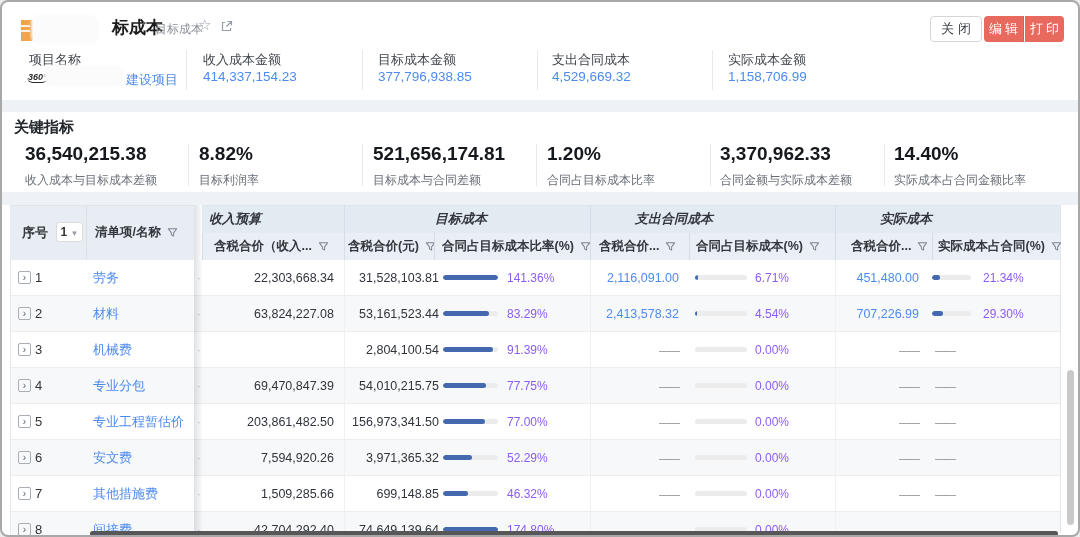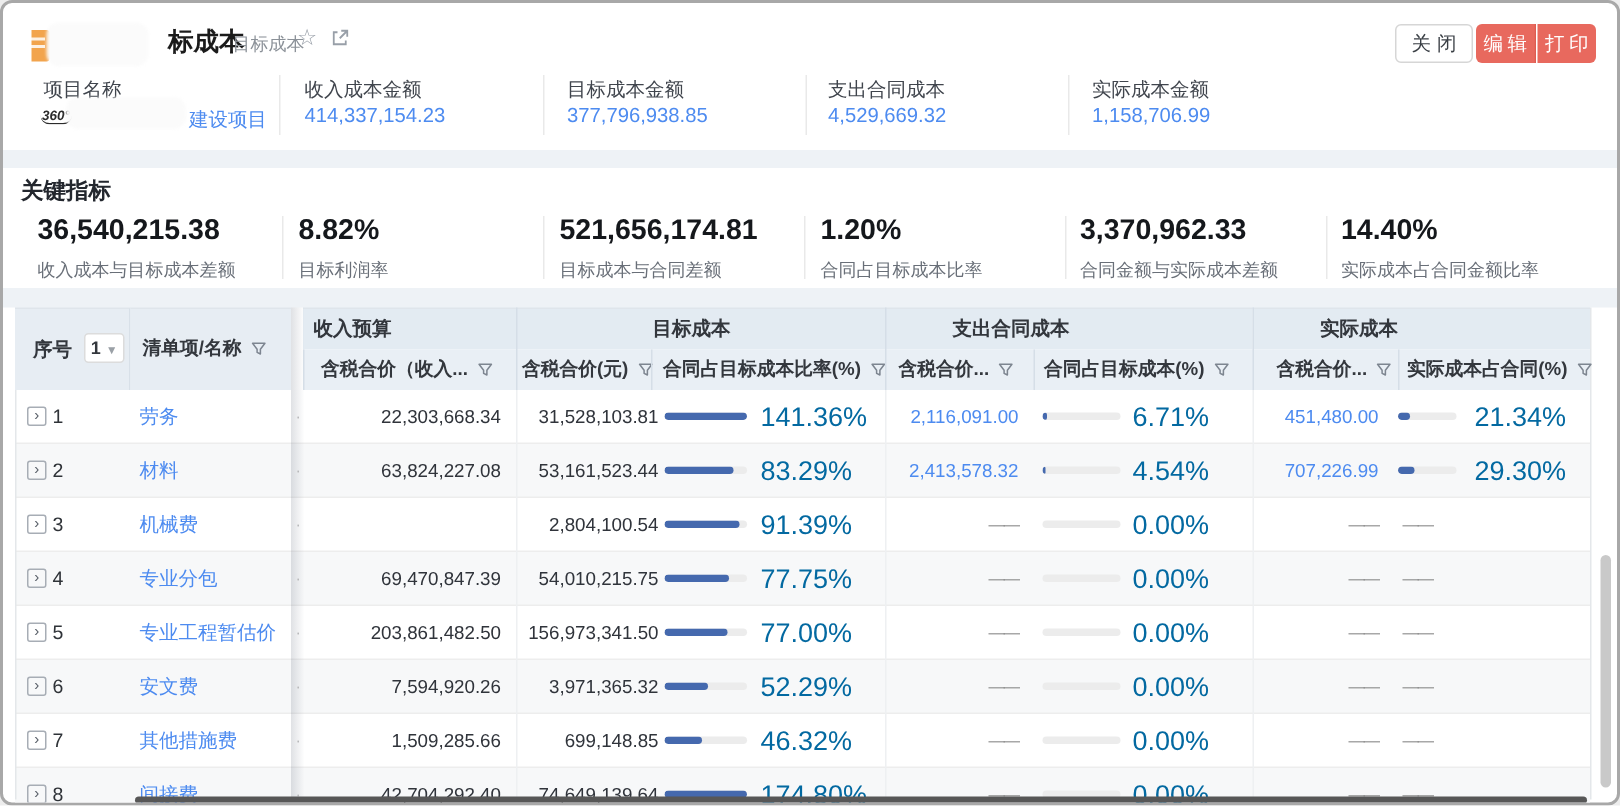--- a/index.html
+++ b/index.html
@@ -49,42 +49,42 @@
   .kpi-head{ position:absolute; left:12px; top:116px; font-size:15px; font-weight:bold; color:#23272e; }
   .kpi-val{ position:absolute; top:141px; font-size:19px; font-weight:bold; color:#15181c; }
   .kpi-lab{ position:absolute; top:170px; font-size:12px; color:#696f78; }
 
   
   .th{ position:absolute; font-size:13px; font-weight:bold; color:#33373d; }
   .gcell{ position:absolute; top:203px; height:28px; background:#e3ebf2; border-top:1px solid #dfe5eb; }
   .scell{ position:absolute; top:231px; height:27px; background:#e9eff5; }
   .lcell{ position:absolute; top:203px; height:55px; background:#e7edf3; border-top:1px solid #dfe5eb; }
   .hline{ position:absolute; top:203px; height:55px; width:1px; background:#d5dee7; z-index:5; }
-  .gtext{ position:absolute; top:203px; height:28px; line-height:28px; font-size:13px; font-weight:bold; color:#33373d; z-index:5;}
+  .gtext{ position:absolute; top:203px; height:28px; line-height:28px; font-size:13px; font-weight:bold; color:#33373d; z-index:5;font-style:italic;}
   .sub{ position:absolute; top:231px; height:27px; line-height:27px; z-index:5; display:inline-flex; align-items:center; gap:6px;
         font-size:12.5px; font-weight:bold; color:#33373d; cursor:pointer; }
   .seq-box{ position:absolute; left:54px; top:220px; width:27px; height:20px; background:#fff; border:1px solid #dcdcdc;
     border-radius:3px; font-size:12px; color:#33373d; text-align:center; line-height:18px; z-index:6; cursor:pointer; }
   .seq-box b{ font-weight:bold; } .seq-box .car{ color:#9aa0a6; font-size:8px; }
 
   .trow{ position:absolute; left:8px; width:1050px; height:36px; background:#fff; border-bottom:1px solid #ededed; z-index:1; cursor:default;}
   .trow.alt{ background:#f7f8f9; }
   .trow span{ position:absolute; }
   .exp-box{ left:8px; top:11px; width:13px; height:13px; border:1px solid #a7adb5; border-radius:2px;
      font-size:10px; line-height:11px; text-align:center; color:#596069; cursor:pointer; }
   .seq-num{ left:25px; top:0; line-height:36px; font-size:13px; color:#2f3338; }
   .name{ left:83px; top:0; line-height:36px; font-size:13px; color:#4d8bf0; cursor:pointer; }
   .sliver-dot{ left:187px; top:0; line-height:36px; font-size:11px; color:#c2c2c2; }
   .num{ top:0; line-height:36px; font-size:12.5px; color:#30343b; text-align:right; }
   .c4{ left:192px; width:132px; } .c5{ left:332px; width:97px; }
   .c7{ left:582px; width:87px; color:#4d8bf0; } .c9{ left:822px; width:87px; color:#4d8bf0; }
   .num.dash{ color:#8c8c8c; font-size:11px; letter-spacing:-1px; }
   .bar .track{ position:absolute; top:15px; height:5px; background:#ececec; border-radius:3px; overflow:hidden; }
   .bar .fill{ position:absolute; left:0; top:0; height:5px; background:#4569ae; border-radius:3px; }
-  .bar .pct{ position:absolute; top:0; line-height:36px; font-size:18px; color:#0369a1; }
+  .bar .pct{ position:absolute; top:0; line-height:36px; font-size:12px; color:#8b5cf6; }
   .c6 .track{ left:433px; width:55px; } .c6 .pct{ left:497px; }
   .c8 .track{ left:685px; width:52px; } .c8 .pct{ left:745px; }
   .c10 .track{ left:922px; width:39px; } .c10 .pct{ left:973px; }
   .c10-dash{ left:925px; top:0; line-height:36px; font-size:11px; color:#8c8c8c; letter-spacing:-1px; display:none; }
 
   .freeze-shadow{ position:absolute; left:192px; top:203px; width:9px; height:328px; z-index:3; pointer-events:none;
     background:linear-gradient(90deg, rgba(60,70,90,.16), rgba(60,70,90,0)); }
   .gline{ position:absolute; top:258px; width:1px; height:273px; background:#eef0f2; z-index:2; pointer-events:none; }
   .tedge{ position:absolute; top:203px; width:1px; height:328px; background:#e4e7ea; z-index:2; }
   .hscroll{ position:absolute; left:88px; top:529px; width:968px; height:5px; background:#575757; border-radius:3px; z-index:8; cursor:pointer; }

